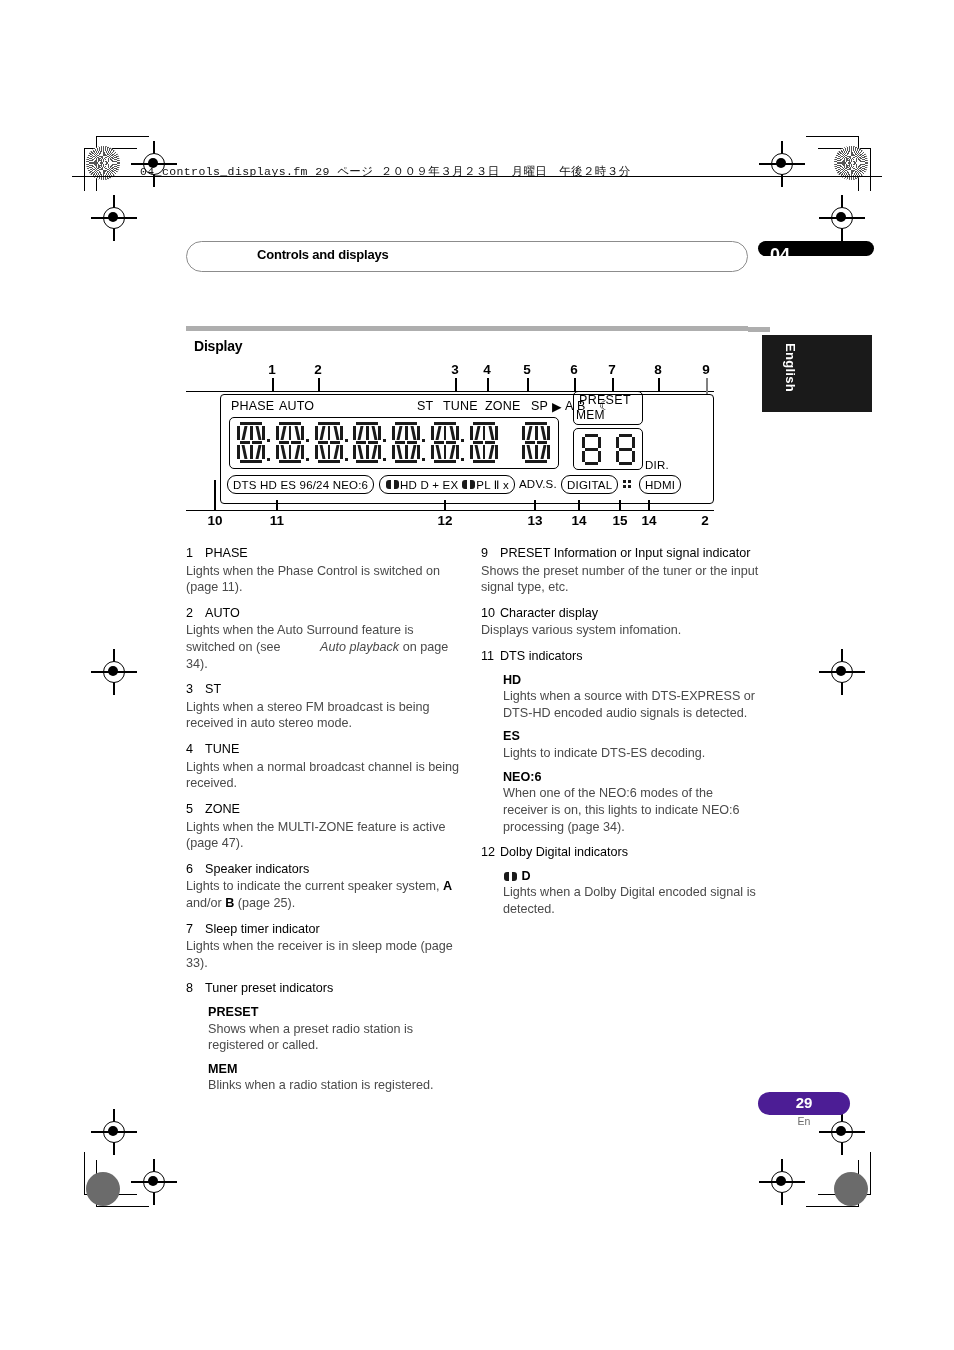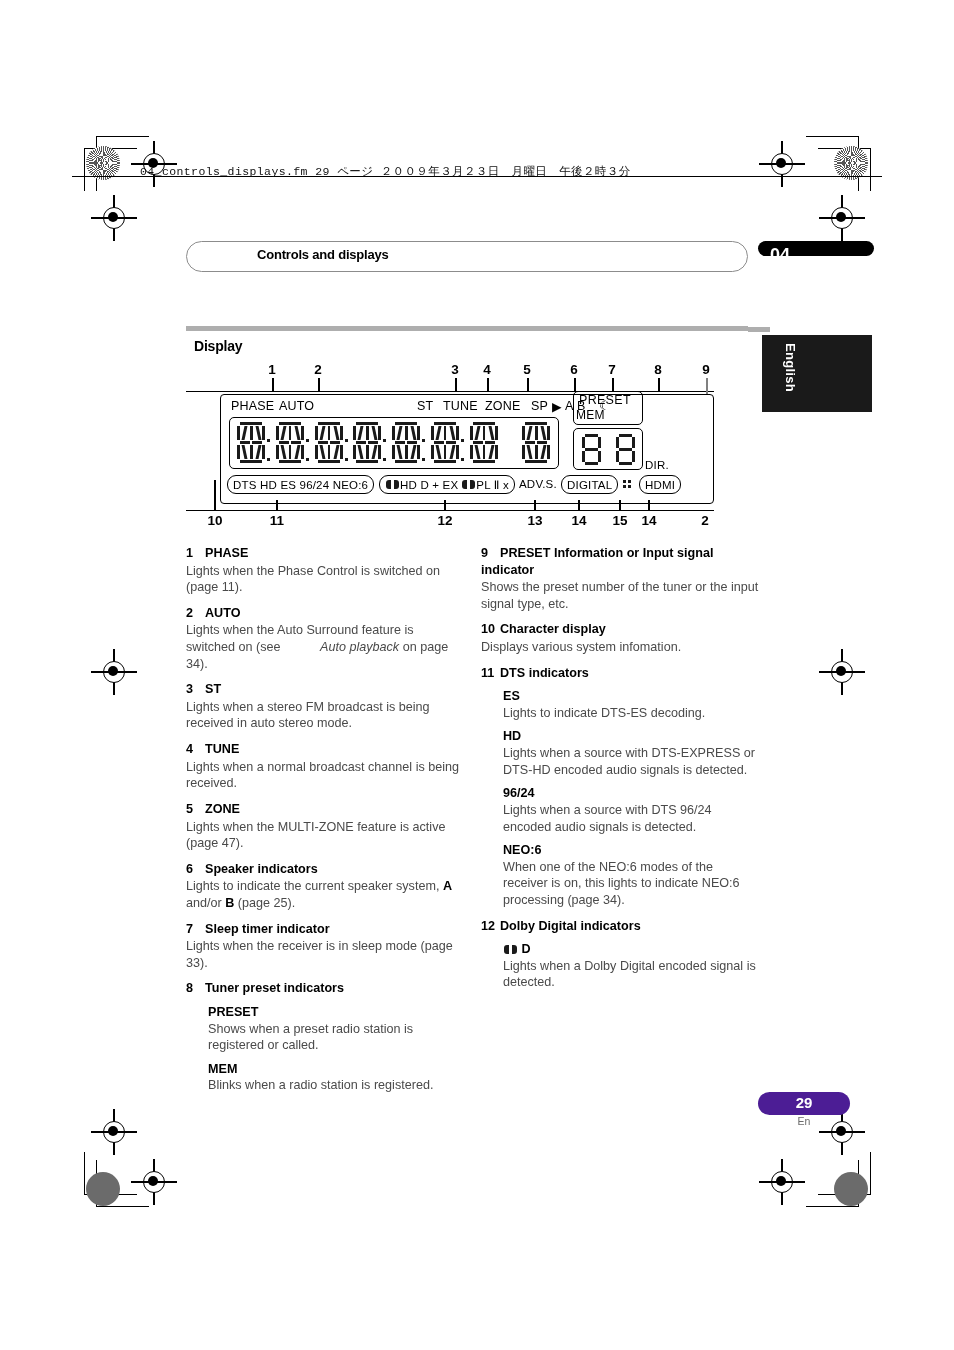--- a/index.html
+++ b/index.html
@@ -71,21 +71,21 @@
   .dolbymark:after{right:0;border-radius:0 3px 3px 0;}
   .dotsq{display:inline-block;width:9px;height:9px;position:relative;}
   .dotsq b{position:absolute;width:3.2px;height:3.2px;background:#1a1a1a;}
   .dirlabel{position:absolute;font-size:11.5px;letter-spacing:.2px;}
 
   
   .col{position:absolute;width:280px;font-size:12.6px;line-height:1.32;color:#4a4a4a;}
   .colL{left:186px;top:545px;}
   .colR{left:481px;top:545px;}
   .item{margin-bottom:9px;}
-  .item .hd{color:#000;font-weight:bold;font-size:12.6px;margin-bottom:1px;display:block;}
+  .item .hd{color:#000;font-weight:normal;font-size:12.6px;margin-bottom:1px;display:block;}
   .item .hd .n{display:inline-block;min-width:19px;}
   .sub{margin-left:22px;margin-top:7px;}
   .sub .sh{color:#000;font-weight:bold;display:block;}
   .sub p{margin:0;}
   .item p{margin:0;}
   em{font-style:italic;margin-left:36px;}
   b.inl{color:#000;}
 
   
   .pagebadge{position:absolute;left:758px;top:1092px;width:92px;height:23px;background:#4c1d95;border-radius:11.5px;}
@@ -465,30 +465,26 @@
   </div>
 
   <div class="item">
     <span class="hd"><span class="n">10</span><span>Character display</span></span>
     <p>Displays various system infomation.</p>
   </div>
 
   <div class="item">
     <span class="hd"><span class="n">11</span><span>DTS indicators</span></span>
     <div class="sub">
+      <span class="sh">HD</span>
+      <p>Lights when a source with DTS-EXPRESS or DTS-HD encoded audio signals is detected.</p>
+    </div>
+    <div class="sub">
       <span class="sh">ES</span>
       <p>Lights to indicate DTS-ES decoding.</p>
-    </div>
-    <div class="sub">
-      <span class="sh">HD</span>
-      <p>Lights when a source with DTS-EXPRESS or DTS-HD encoded audio signals is detected.</p>
-    </div>
-    <div class="sub">
-      <span class="sh">96/24</span>
-      <p>Lights when a source with DTS 96/24 encoded audio signals is detected.</p>
     </div>
     <div class="sub">
       <span class="sh">NEO:6</span>
       <p>When one of the NEO:6 modes of the receiver is on, this lights to indicate NEO:6 processing (page 34).</p>
     </div>
   </div>
 
   <div class="item">
     <span class="hd"><span class="n">12</span><span>Dolby Digital indicators</span></span>
     <div class="sub">

